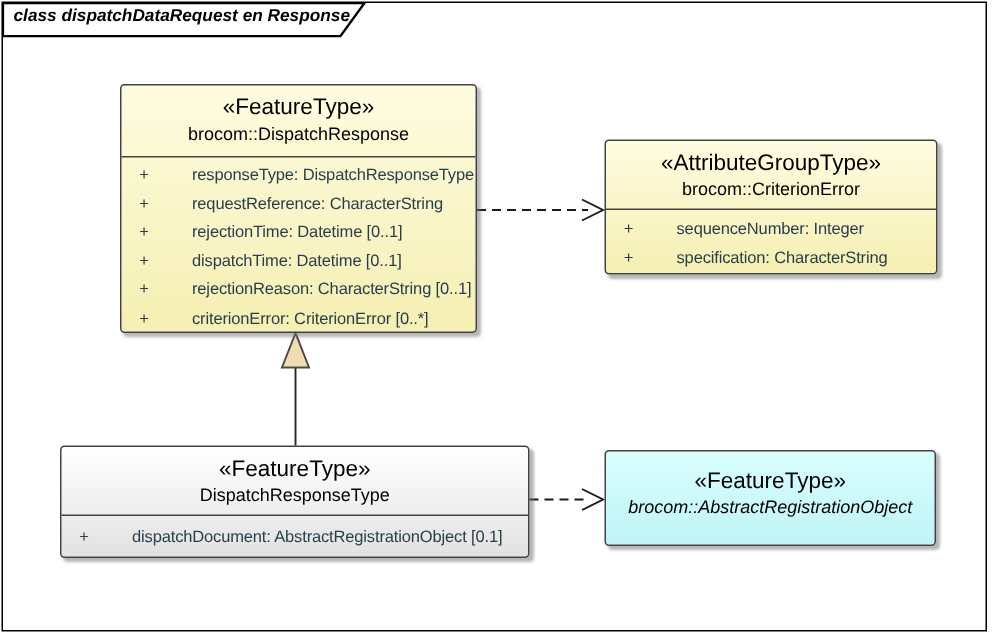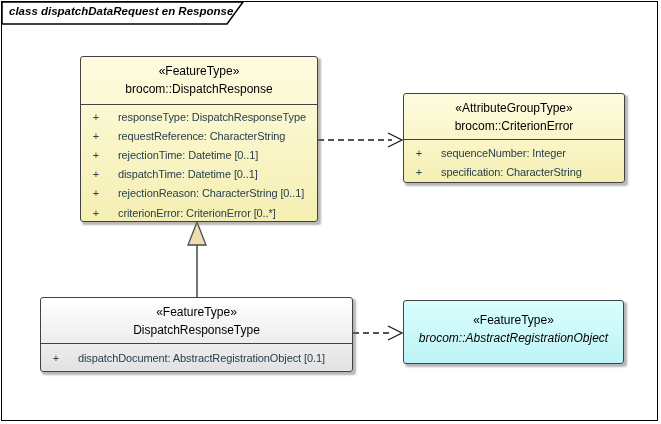--- a/index.html
+++ b/index.html
@@ -17,28 +17,28 @@
   svg.overlay { position:absolute; left:0; top:0; width:661px; height:424px; }
 
   
   .uml-box { position:absolute; border:1px solid #424242; border-radius:3px;
     box-shadow:2.5px 2.5px 2px rgba(110,110,110,0.5); }
   .box-yellow { background:linear-gradient(180deg,#FEFCE0 0%,#F5EFB2 100%); }
   .box-gray   { background:linear-gradient(180deg,#FFFFFF 0%,#E2E2E2 100%); }
   .box-cyan   { background:linear-gradient(180deg,#D9FEFE 0%,#BFF4F6 100%); }
 
   .box-header { text-align:center; padding-top:6px; }
-  .stereotype { font-size:12px; color:#000; line-height:17px; display:block; }
+  .stereotype { font-size:15px; color:#000; line-height:17px; display:block; }
   .class-name { font-size:12px; font-weight:normal; color:#000; line-height:19px; display:block; }
   .class-name.abstract { font-style:italic; }
 
   .attr-section { border-top:1px solid #424242; }
   .attr-row { display:flex; align-items:center; white-space:nowrap; }
   .vis { font-size:11px; color:#28404d; width:12px; margin-left:9px; text-align:center; }
-  .attr-text { font-size:11px; color:#28404d; margin-left:16px; letter-spacing:-0.1px; }
+  .attr-text { font-size:11px; color:#28404d; margin-left:26px; letter-spacing:-0.1px; }
 
   
   #box-dispatch-response { left:80px; top:56px; width:238px; height:166px; }
   #box-dispatch-response .box-header { height:47px; }
   #box-dispatch-response .attr-section { height:118px; padding-top:2px; }
   #box-dispatch-response .attr-row { height:19.2px; }
 
   #box-criterion-error { left:403px; top:93px; width:222px; height:90px; }
   #box-criterion-error .box-header { height:45px; }
   #box-criterion-error .attr-section { height:44px; padding-top:3px; }

